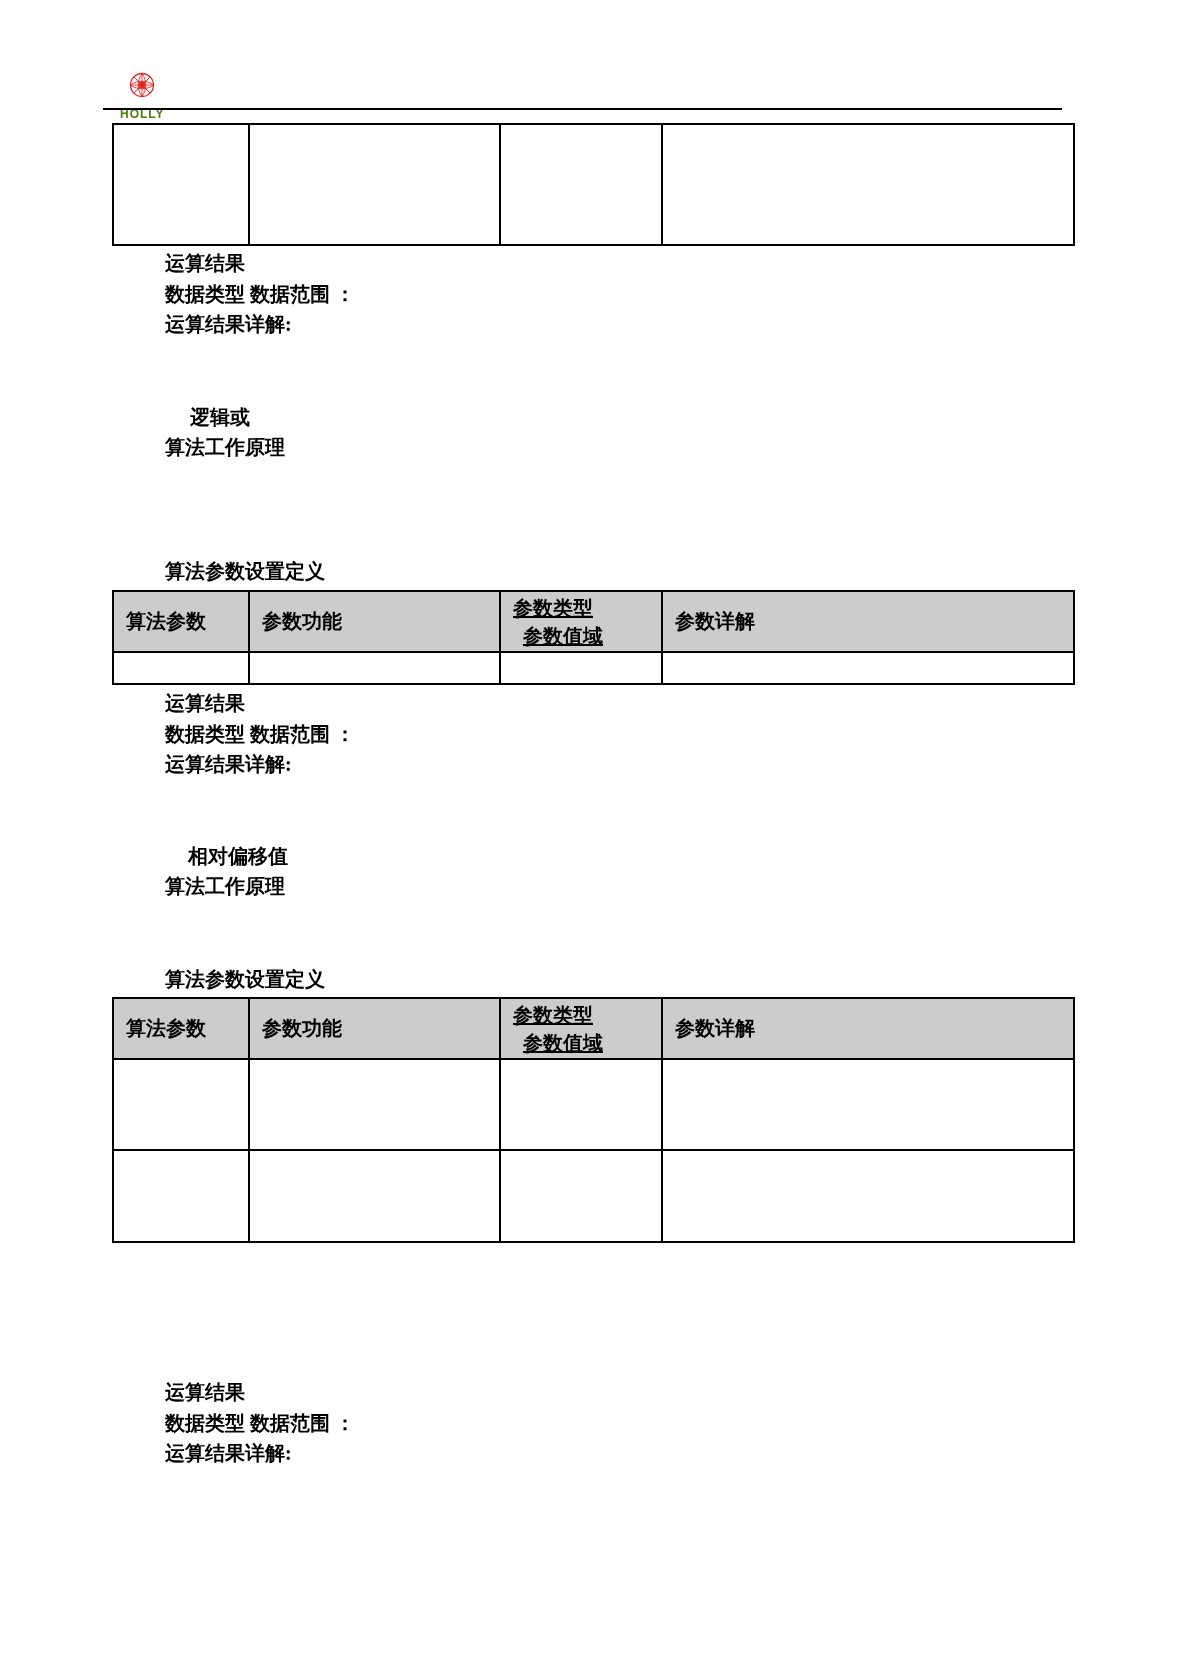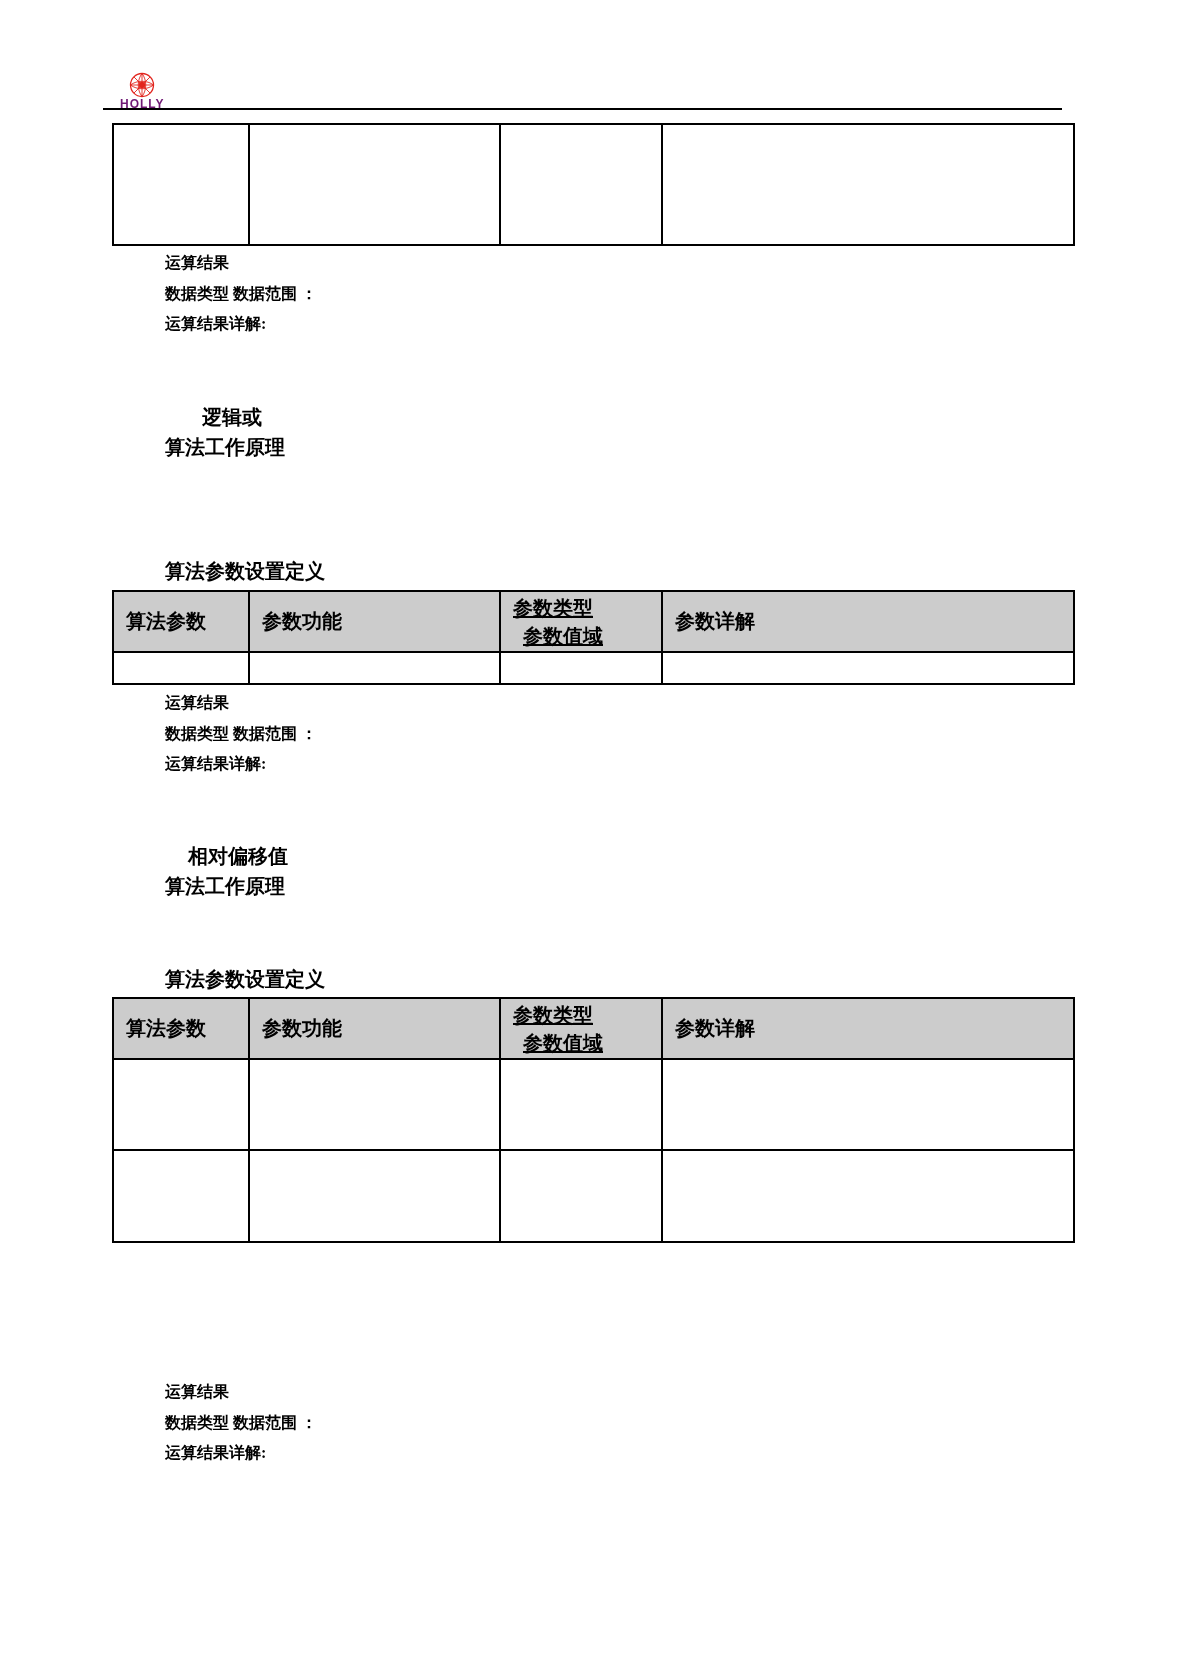--- a/index.html
+++ b/index.html
@@ -11,24 +11,24 @@
     font-family:"Liberation Serif","DejaVu Serif",serif;
     font-weight:bold;
     color:#000;
     overflow:hidden;
   }
 
   
   .logo { position:absolute; left:120px; top:72px; width:44px; text-align:center; }
   .logo svg { display:block; margin:0 auto; }
   .logo-text {
-    margin-top:1px;
+    margin-top:11px;
     font-family:"Liberation Sans","DejaVu Sans",sans-serif;
     font-weight:bold; font-size:12px; letter-spacing:1px;
-    color:#701a75; line-height:10px;
+    color:#4d7c0f; line-height:10px;
   }
   .header-rule {
     position:absolute; left:103px; top:108px;
     width:959px; height:2px; background:#000;
   }
 
   
   table.tbl {
     position:absolute; left:112px;
     width:961px;
@@ -59,30 +59,30 @@
   .hdr-two-line div { line-height:28px;text-decoration:underline; }
   .hdr-two-line .ind { padding-left:10px; }
 
   .note-cell { vertical-align:top !important; }
   .note-cell .note-l1 { margin-top:26px; text-align:right; line-height:32px; font-size:20px; }
   .note-cell .note-l2 { text-align:left; line-height:32px; font-size:20px; }
 
   
   .result-block {
     position:absolute; left:165px;
-    font-size:16px; line-height:30.5px; white-space:nowrap;
+    font-size:20px; line-height:30.5px; white-space:nowrap;
   }
   .rb1 { top:248px; }
   .rb2 { top:688px; }
   .rb3 { top:1377px; }
 
   .heading {
     position:absolute; font-size:20px; line-height:22px; white-space:nowrap;
   }
-  .h-or        { left:202px; top:406px; }
+  .h-or        { left:190px; top:406px; }
   .h-algo1     { left:165px; top:436px; }
   .h-paramdef1 { left:165px; top:560px; }
   .h-offset    { left:188px; top:845px; }
   .h-algo2     { left:165px; top:875px; }
   .h-paramdef2 { left:165px; top:968px; }
 </style>
 </head>
 <body>
 
 <div class="page">

